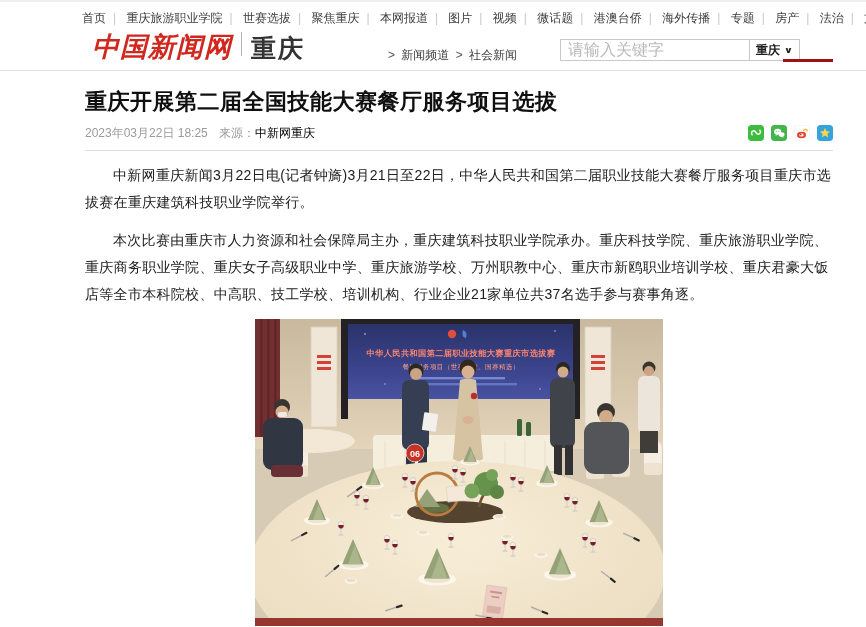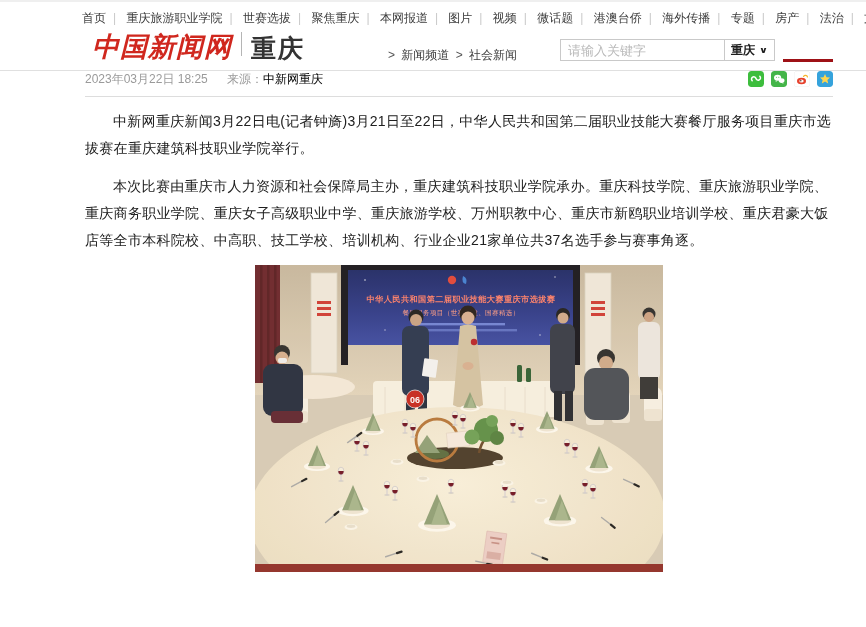--- a/index.html
+++ b/index.html
@@ -15,21 +15,21 @@
   
   .logo-row{position:absolute;top:30px;left:92px;display:flex;align-items:flex-start;}
   .logo-cn{font-family:"DejaVu Serif","Liberation Serif",serif;font-style:italic;font-weight:bold;
            color:#d0271e;font-size:27px;letter-spacing:1px;line-height:30px;cursor:pointer;}
   .logo-divider{width:1px;height:24px;background:#b5b5b5;margin:0 9px;}
   .logo-region{font-size:25px;font-weight:bold;color:#333;letter-spacing:2px;cursor:pointer;}
   .breadcrumb{position:absolute;left:388px;top:45px;font-size:12px;color:#3f3f3f;}
   .breadcrumb .crumb{color:#3f3f3f;text-decoration:none;margin:0 3px;cursor:pointer;font-family:Liberation Serif, serif;}
   .breadcrumb .arrow{color:#555;}
   .search-area{position:absolute;left:560px;top:37px;display:flex;align-items:stretch;}
-  .search-input{width:165px;height:22px;border:1px solid #c9c9c9;font-size:13px;padding:0 7px;
+  .search-input{width:190px;height:22px;border:1px solid #c9c9c9;font-size:16px;padding:0 7px;
                 color:#333;outline:none;box-sizing:border-box;}
   .search-input::placeholder{color:#b9b9b9;}
   .region-select{height:22px;border:1px solid #c9c9c9;margin-left:-1px;display:flex;align-items:center;
                  padding:0 6px;font-size:12px;font-weight:bold;color:#1d1d1d;background:#fff;cursor:pointer;
                  box-sizing:border-box;gap:4px;}
   .region-select .chev{font-size:11px;font-weight:bold;transform:scaleY(.8);}
   .red-tab{position:absolute;left:783px;top:57px;width:50px;height:3px;background:#9e1116;}
   .header-divider{position:absolute;top:68px;left:0;width:866px;height:1px;background:#e0e0e0;}
   
   .article{position:absolute;top:69px;left:85px;width:748px;}
@@ -83,25 +83,26 @@
   <div class="region-select">
     <span>重庆</span>
     <span class="chev">∨</span>
   </div>
 </div>
 
 <div class="red-tab"></div>
 <div class="header-divider"></div>
 
 <div class="article">
+  <h1>重庆开展第二届全国技能大赛餐厅服务项目选拔</h1>
 
   <div class="meta-row">
     <div class="meta-left">
       <span>2023年03月22日 18:25</span>
-      <span style="margin-left:16px;font-family:Liberation Serif, serif;">来源：</span><a class="src">中新网重庆</a>
+      <span style="margin-left:8px;font-family:Liberation Serif, serif;">来源：</span><a class="src">中新网重庆</a>
     </div>
     <div class="share">
       <svg class="icon16" viewBox="0 0 16 16">
         <rect width="16" height="16" rx="3" fill="#3dbd3d"></rect>
         <path d="M4.2 9.8 C3 8.6 3.4 6.6 5 6 C6.4 5.5 7.6 6.3 8 7.5 C8.4 8.7 9.6 9.5 11 9 C12.6 8.4 13 6.4 11.8 5.2" stroke="#fff" stroke-width="1.5" fill="none" stroke-linecap="round"></path>
       </svg>
       <svg class="icon16" viewBox="0 0 16 16">
         <rect width="16" height="16" rx="3" fill="#44b549"></rect>
         <ellipse cx="6.6" cy="6.8" rx="3.6" ry="3" fill="#fff"></ellipse>
         <path d="M5 9.5 L4.6 11 L6.2 10.1 Z" fill="#fff"></path>

